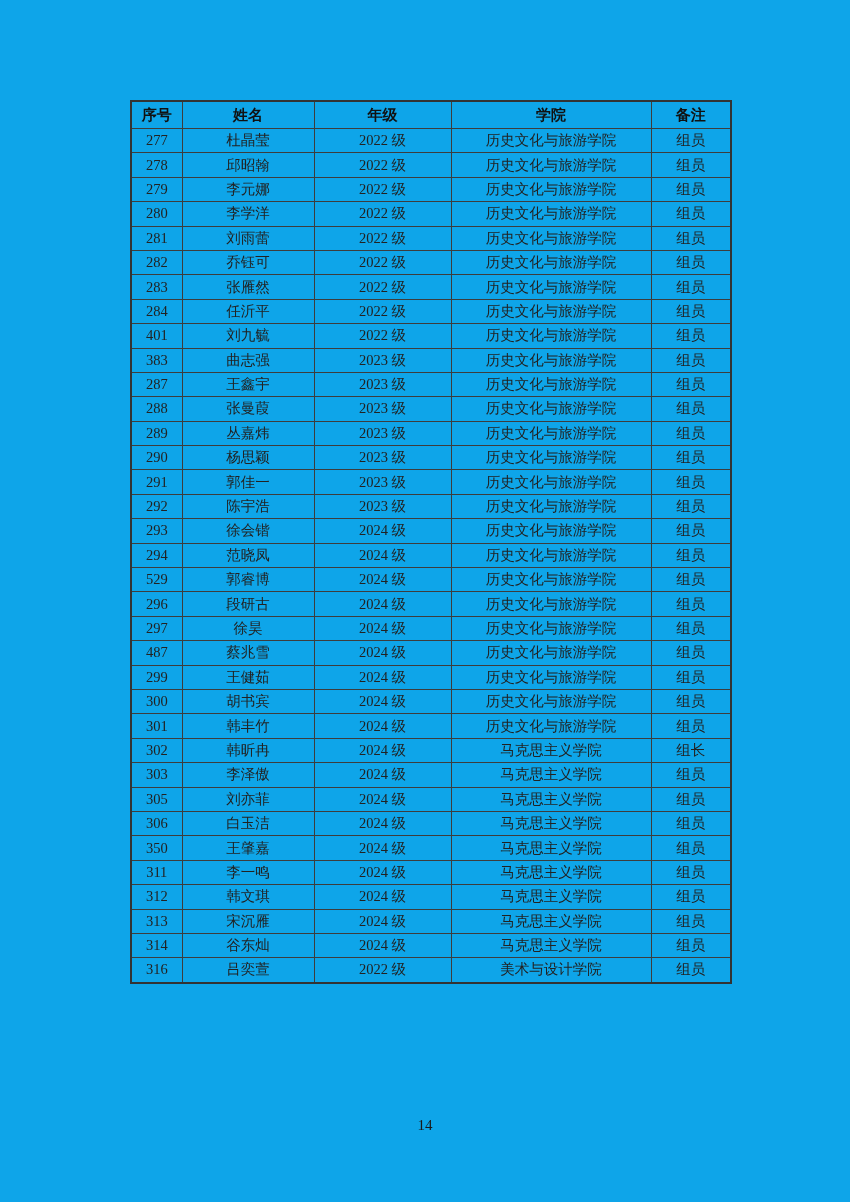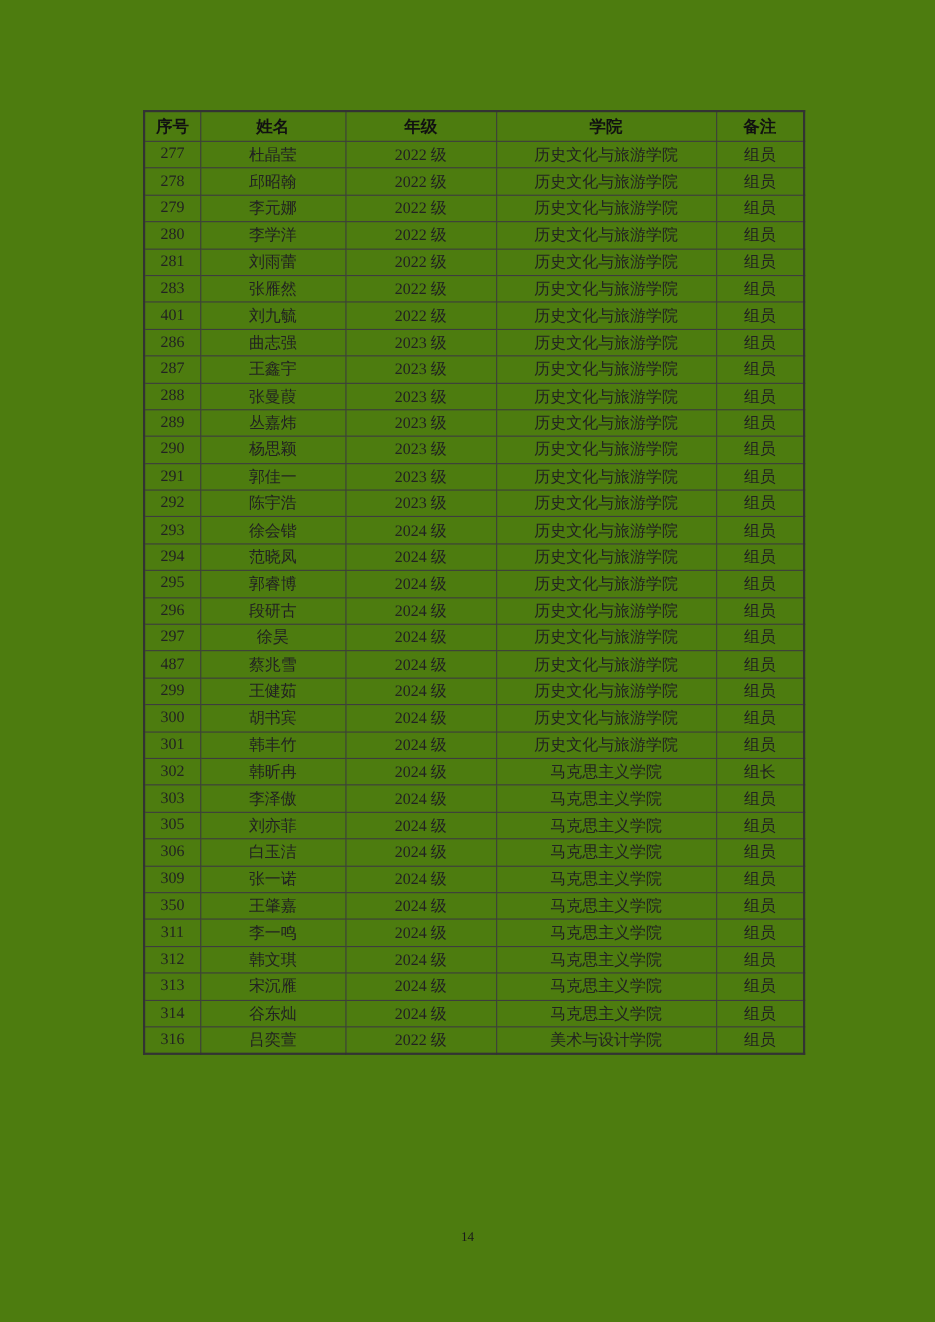--- a/index.html
+++ b/index.html
@@ -4,21 +4,21 @@
 <style>
   html, body {
     margin: 0;
     padding: 0;
     background: #ffffff;
   }
   .sheet {
     position: relative;
     width: 850px;
     height: 1202px;
-    background: #4d7c0f;
+    background: #0ea5e9;
     overflow: hidden;
     font-family: "Liberation Serif", "DejaVu Serif", serif;
     color: #1a1a1a;
   }
   table.roster {
     position: absolute;
     left: 130px;
     top: 100px;
     width: 600px;
     table-layout: fixed;
@@ -50,21 +50,21 @@
     height: 23.4px;
     font-size: 14.5px;
     color: #222222;
   }
   .page-footer {
     position: absolute;
     left: 0;
     top: 1117px;
     width: 100%;
     text-align: center;
-    font-size: 12px;
+    font-size: 15px;
     color: #1a1a1a;
     font-family: "Liberation Serif", "DejaVu Serif", serif;
   }
 </style>
 </head>
 <body>
 
 <div class="sheet">
 
   <table class="roster">
@@ -114,35 +114,49 @@
           <td>组员</td>
         </tr>
         <tr>
           <td>281</td>
           <td>刘雨蕾</td>
           <td>2022 级</td>
           <td>历史文化与旅游学院</td>
           <td>组员</td>
         </tr>
         <tr>
+          <td>282</td>
+          <td>乔钰可</td>
+          <td>2022 级</td>
+          <td>历史文化与旅游学院</td>
+          <td>组员</td>
+        </tr>
+        <tr>
           <td>283</td>
           <td>张雁然</td>
           <td>2022 级</td>
           <td>历史文化与旅游学院</td>
           <td>组员</td>
         </tr>
         <tr>
+          <td>284</td>
+          <td>任沂平</td>
+          <td>2022 级</td>
+          <td>历史文化与旅游学院</td>
+          <td>组员</td>
+        </tr>
+        <tr>
           <td>401</td>
           <td>刘九毓</td>
           <td>2022 级</td>
           <td>历史文化与旅游学院</td>
           <td>组员</td>
         </tr>
         <tr>
-          <td>286</td>
+          <td>383</td>
           <td>曲志强</td>
           <td>2023 级</td>
           <td>历史文化与旅游学院</td>
           <td>组员</td>
         </tr>
         <tr>
           <td>287</td>
           <td>王鑫宇</td>
           <td>2023 级</td>
           <td>历史文化与旅游学院</td>
@@ -191,21 +205,21 @@
           <td>组员</td>
         </tr>
         <tr>
           <td>294</td>
           <td>范晓凤</td>
           <td>2024 级</td>
           <td>历史文化与旅游学院</td>
           <td>组员</td>
         </tr>
         <tr>
-          <td>295</td>
+          <td>529</td>
           <td>郭睿博</td>
           <td>2024 级</td>
           <td>历史文化与旅游学院</td>
           <td>组员</td>
         </tr>
         <tr>
           <td>296</td>
           <td>段研古</td>
           <td>2024 级</td>
           <td>历史文化与旅游学院</td>
@@ -268,27 +282,20 @@
           <td>组员</td>
         </tr>
         <tr>
           <td>306</td>
           <td>白玉洁</td>
           <td>2024 级</td>
           <td>马克思主义学院</td>
           <td>组员</td>
         </tr>
         <tr>
-          <td>309</td>
-          <td>张一诺</td>
-          <td>2024 级</td>
-          <td>马克思主义学院</td>
-          <td>组员</td>
-        </tr>
-        <tr>
           <td>350</td>
           <td>王肇嘉</td>
           <td>2024 级</td>
           <td>马克思主义学院</td>
           <td>组员</td>
         </tr>
         <tr>
           <td>311</td>
           <td>李一鸣</td>
           <td>2024 级</td>

